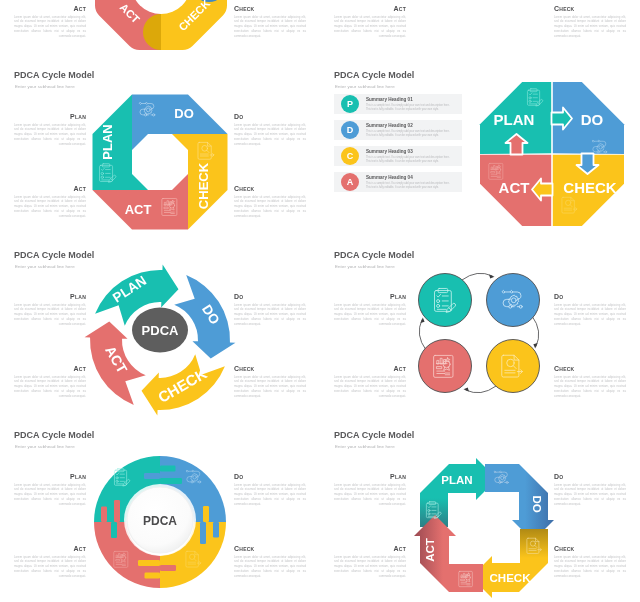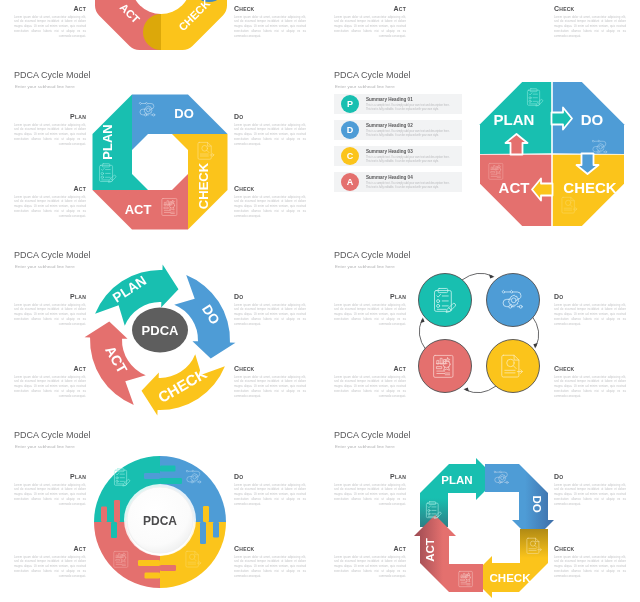--- a/index.html
+++ b/index.html
@@ -2,21 +2,21 @@
 <html><head>
 <meta charset="utf-8">
 <style>
   html,body{margin:0;padding:0;background:#fff;}
   body{width:640px;height:602px;overflow:hidden;
        font-family:"Liberation Sans",sans-serif;}
   .board{position:relative;width:640px;height:602px;background:#fff;}
   .slide{position:absolute;width:320px;height:180px;background:#fff;overflow:hidden;}
 
   
-  .s-title{position:absolute;left:14px;top:8px;font-size:9px;font-weight:normal;
+  .s-title{position:absolute;left:14px;top:8px;font-size:9px;font-weight:bold;
            color:#58585a;letter-spacing:0px;white-space:nowrap;}
   .s-sub{position:absolute;left:15px;top:22px;font-size:4.4px;color:#b0b1b3;
          letter-spacing:.12px;white-space:nowrap;}
 
   
   .cap{position:absolute;width:72px;}
   .cap .hd{font-size:7px;color:#4c4c4e;font-weight:bold;line-height:1;
            font-variant:small-caps;letter-spacing:.25px;}
   .cap .bd{margin-top:2.5px;font-size:2.85px;line-height:1.72;color:#c3c4c6;
            text-align:justify;}

